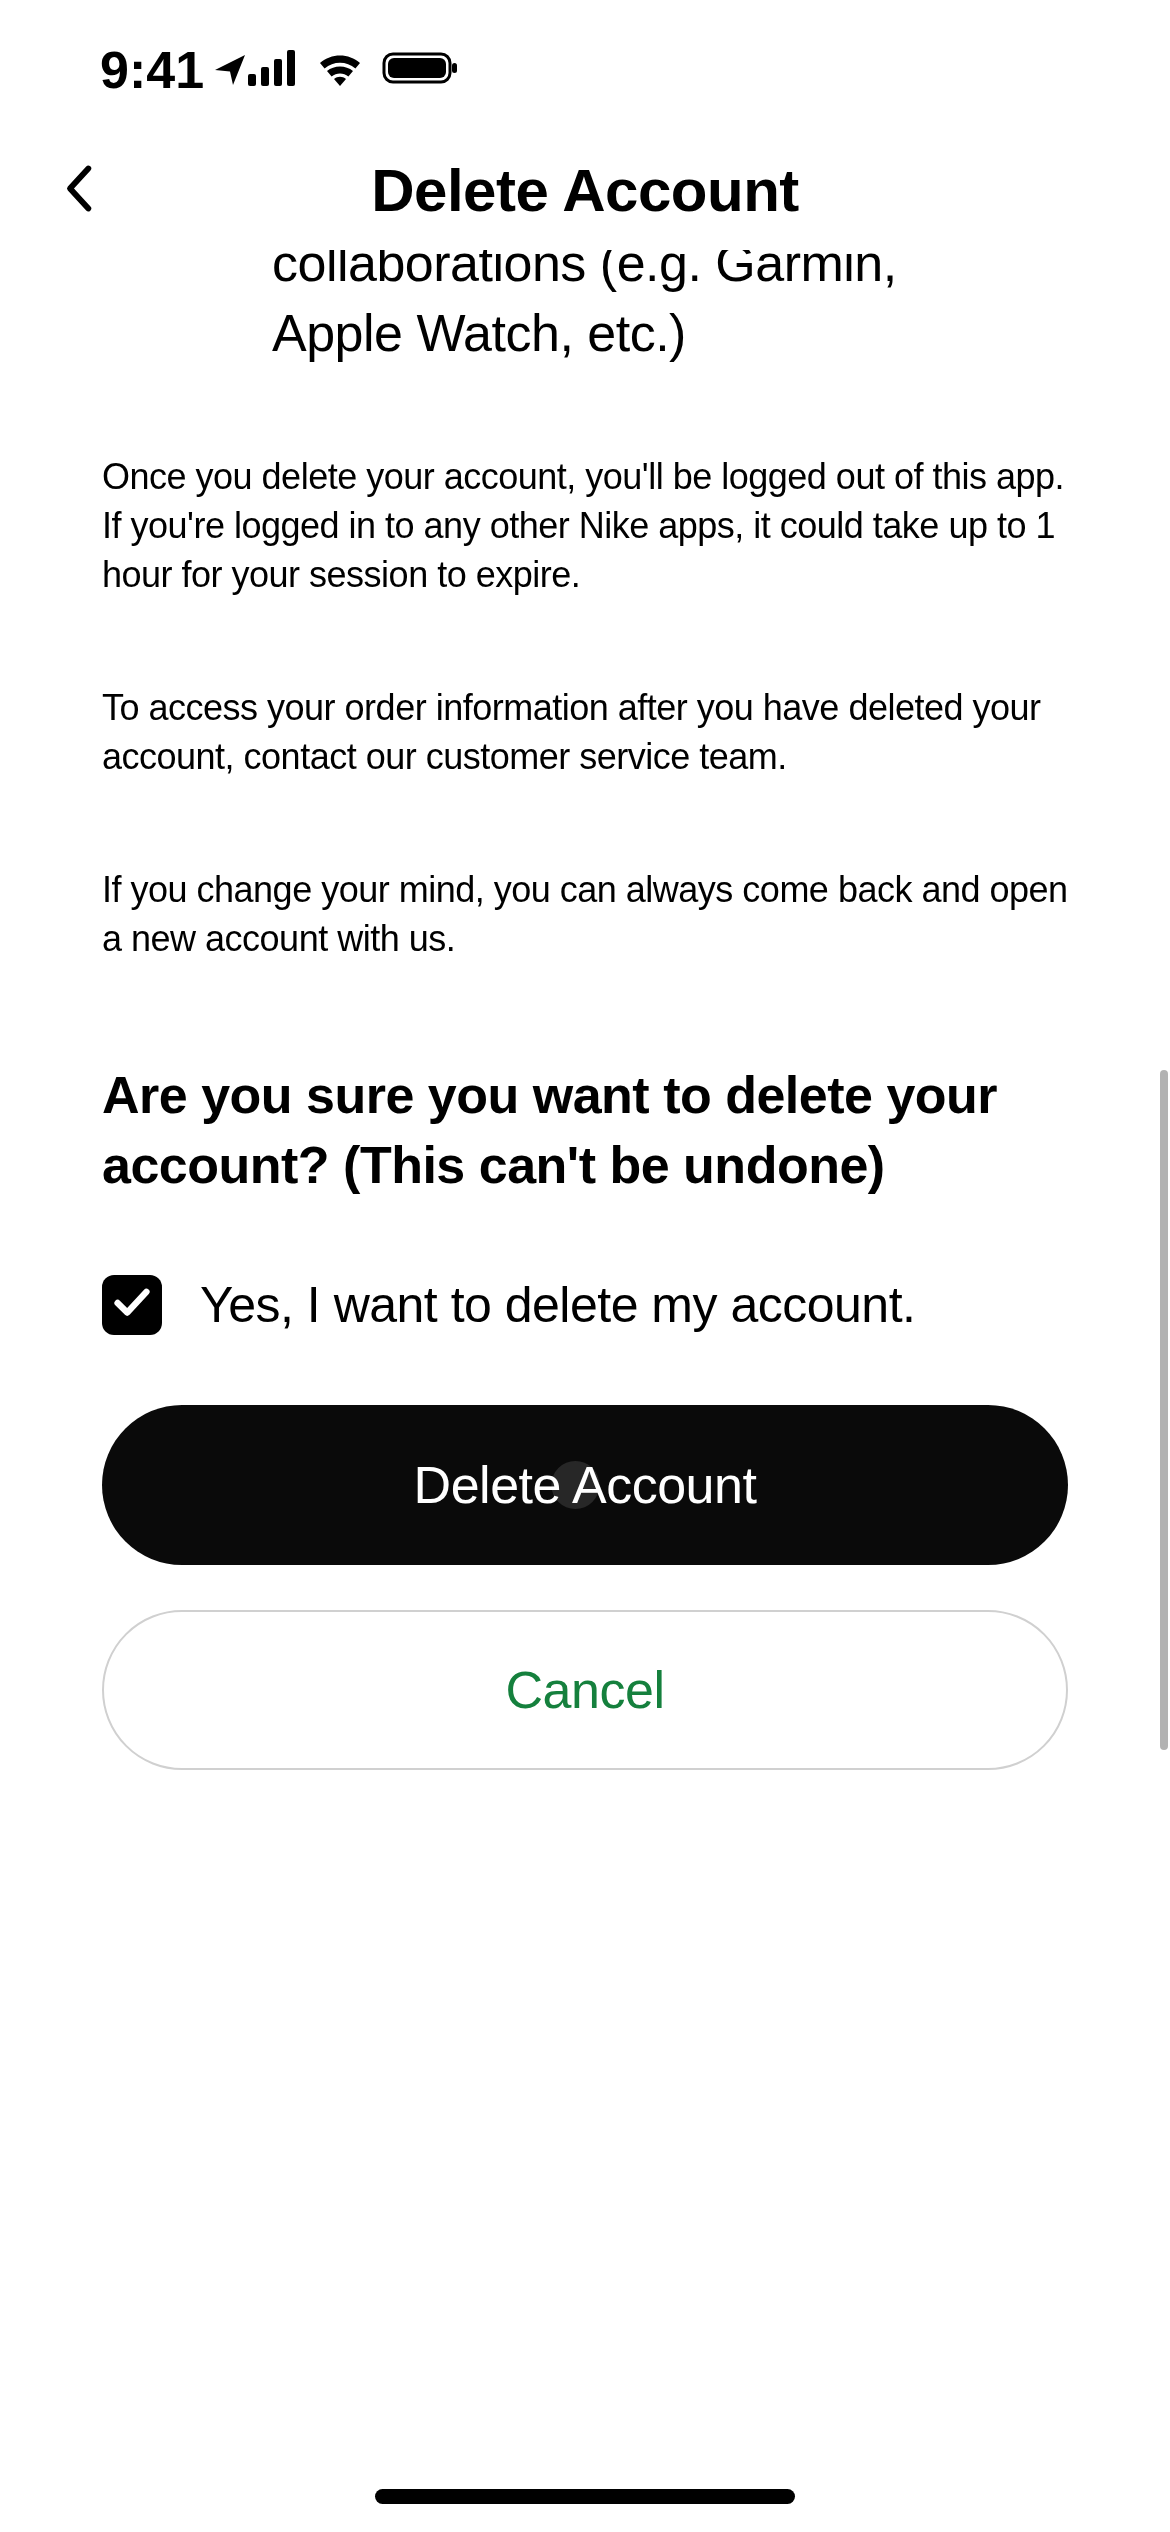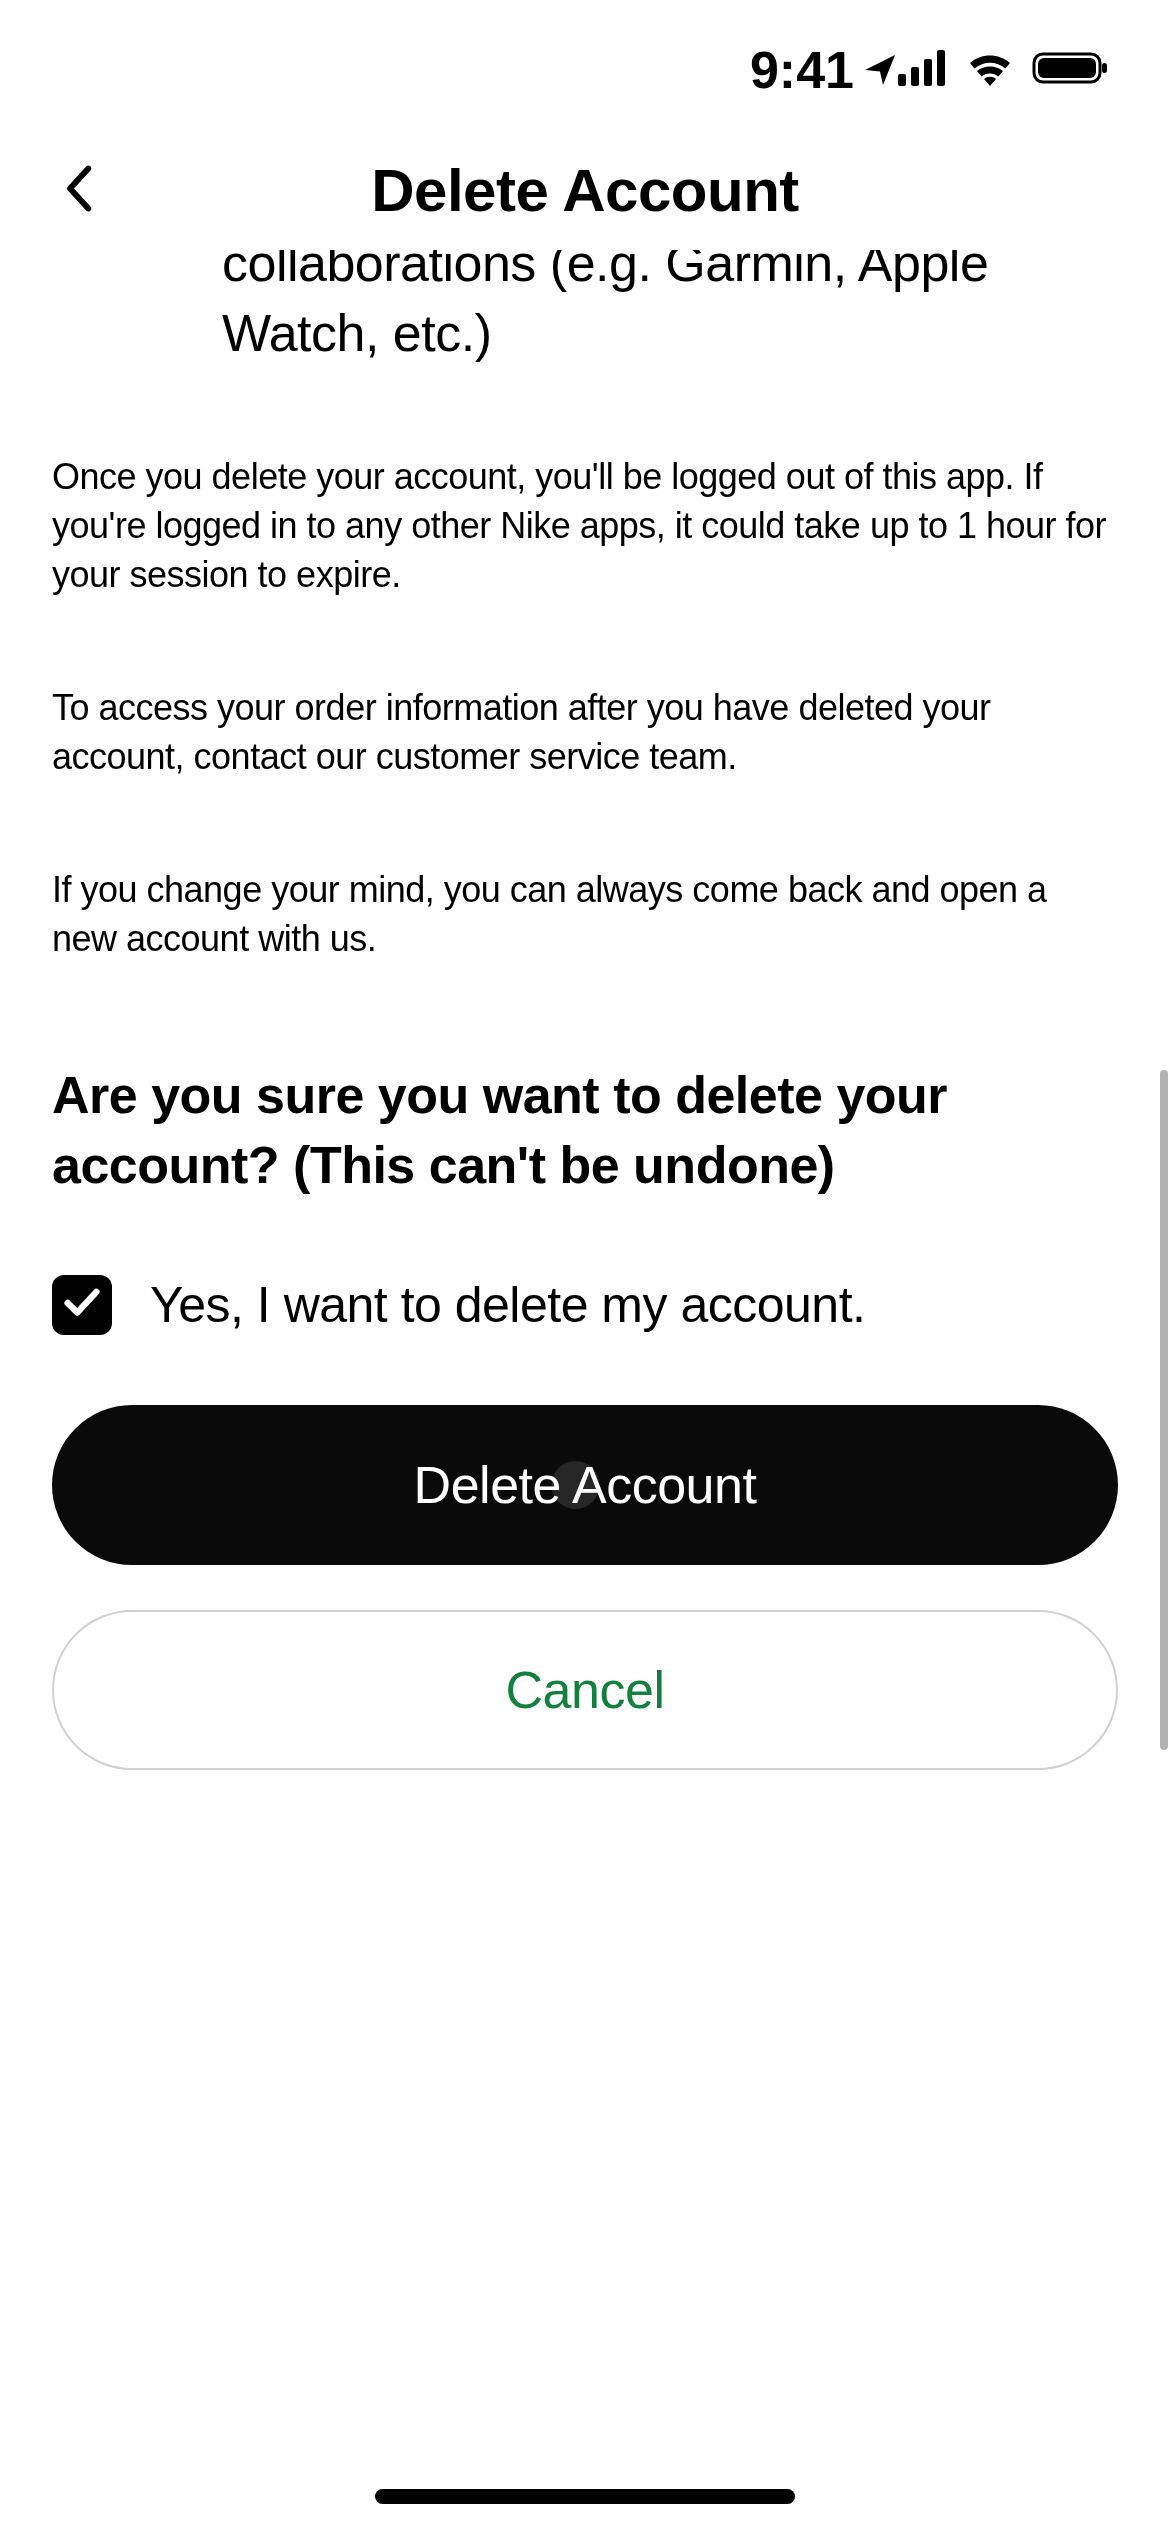--- a/index.html
+++ b/index.html
@@ -13,21 +13,21 @@
       height: 2532px;
       font-family: -apple-system, BlinkMacSystemFont, "Helvetica Neue", Helvetica, Arial, sans-serif;
       background: #ffffff;
       color: #000000;
       overflow: hidden;
       position: relative;
     }
     
     .status-bar {
       display: flex;
-      justify-content: flex-end;
+      justify-content: flex-start;
       align-items: center;
       padding: 30px 60px 20px 100px;
       height: 130px;
     }
     
     .status-left {
       display: flex;
       align-items: center;
       gap: 8px;
       font-size: 52px;
@@ -60,21 +60,21 @@
       padding: 10px;
     }
     
     .page-title {
       font-size: 60px;
       font-weight: 600;
       letter-spacing: -0.5px;
     }
     
     .content {
-      padding: 0 52px;
+      padding: 0 102px;
       overflow: hidden;
     }
     
     .partial-text {
       font-size: 52px;
       line-height: 1.35;
       padding-left: 170px;
       padding-right: 40px;
       margin-top: -22px;
       letter-spacing: -0.5px;

